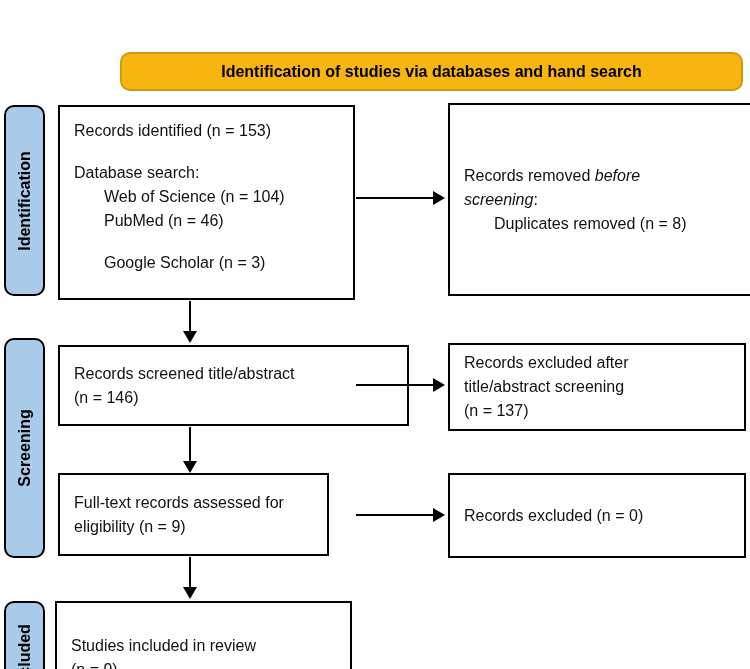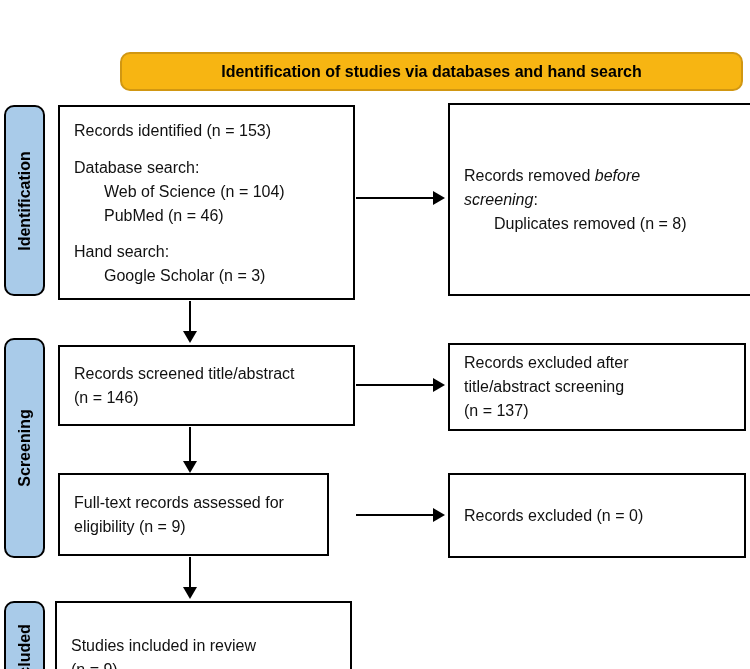--- a/index.html
+++ b/index.html
@@ -69,34 +69,33 @@
     <span>Included</span>
   </div>
 
   <div class="box top" style="left:58px;top:57px;width:297px;height:195px;">
     <div>Records identified (n = 153)</div>
     <div class="gap"></div>
     <div>Database search:</div>
     <div class="indent">Web of Science (n = 104)</div>
     <div class="indent">PubMed (n = 46)</div>
     <div class="gap"></div>
-    <div>Hand search:</div>
     <div class="indent">Google Scholar (n = 3)</div>
   </div>
 
   <div class="box center" style="left:448px;top:55px;width:304px;height:193px;">
     <div>
       <span>Records removed</span>
       <span class="italic">before</span>
     </div>
     <div><span class="italic">screening</span><span>:</span></div>
     <div class="indent">Duplicates removed (n = 8)</div>
   </div>
 
-  <div class="box center" style="left:58px;top:297px;width:297px;height:81px;">
+  <div class="box center" style="left:58px;top:297px;width:351px;height:81px;">
     <div>Records screened title/abstract</div>
     <div>(n = 146)</div>
   </div>
 
   <div class="box center" style="left:448px;top:295px;width:298px;height:88px;">
     <div>Records excluded after</div>
     <div>title/abstract screening</div>
     <div>(n = 137)</div>
   </div>
 

